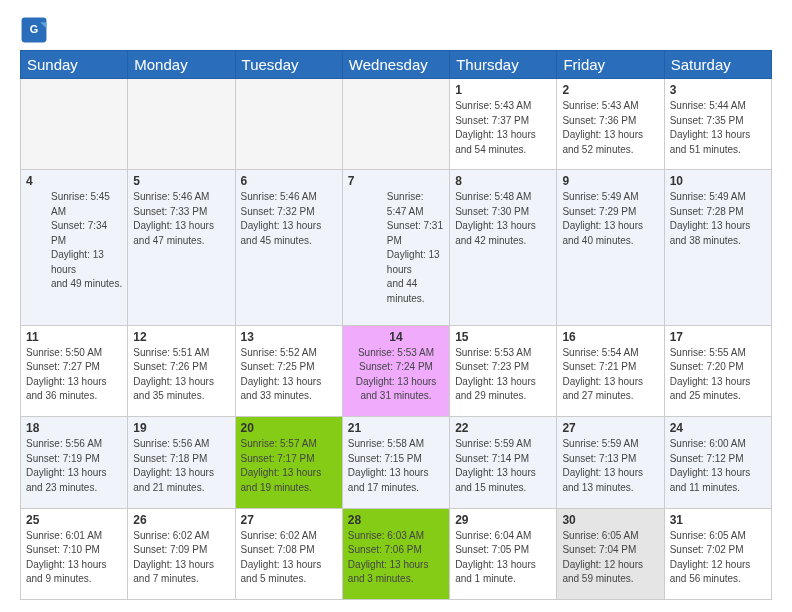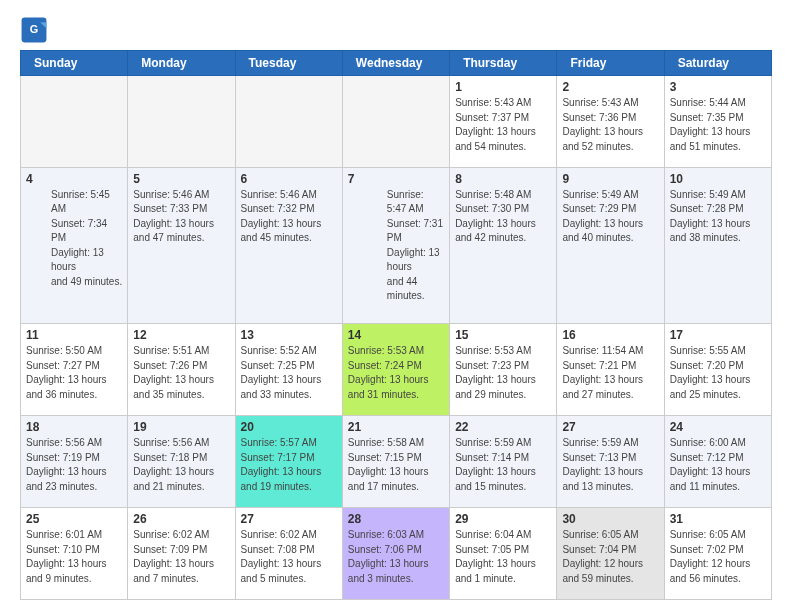--- a/index.html
+++ b/index.html
@@ -55,24 +55,24 @@
     .calendar {
       flex: 1;
       border: 1px solid #ccc;
       border-collapse: collapse;
       width: 100%;
       table-layout: fixed;
     }
     .calendar th {
       background: #2a6ebb;
       color: #fff;
-      font-size: 12px;
-      font-weight: bold;
+      font-size: 15px;
+      font-weight: normal;
       text-align: left;
-      padding: 5px 13px;
+      padding: 5px 6px;
       border: 1px solid #2060a8;
     }
     .calendar td {
       border: 1px solid #ccc;
       vertical-align: top;
       padding: 4px 5px;
       font-size: 9px;
       color: #333;
       background: #fff;
       height: 82px;
@@ -223,37 +223,37 @@
 Daylight: 13 hours
 and 35 minutes.</div>
           </td>
           <td style="background: rgb(255, 255, 255);">
             <div class="day-number">13</div>
             <div class="day-info" style="white-space: pre-line;">Sunrise: 5:52 AM
 Sunset: 7:25 PM
 Daylight: 13 hours
 and 33 minutes.</div>
           </td>
-          <td style="background: #bef264;">
+          <td style="background: #f0abfc; text-align: center;">
             <div class="day-number">14</div>
             <div class="day-info" style="white-space: pre-line;">Sunrise: 5:53 AM
 Sunset: 7:24 PM
 Daylight: 13 hours
 and 31 minutes.</div>
           </td>
           <td style="background: rgb(255, 255, 255);">
             <div class="day-number">15</div>
             <div class="day-info" style="white-space: pre-line;">Sunrise: 5:53 AM
 Sunset: 7:23 PM
 Daylight: 13 hours
 and 29 minutes.</div>
           </td>
           <td style="background: rgb(255, 255, 255);">
             <div class="day-number">16</div>
-            <div class="day-info" style="white-space: pre-line;">Sunrise: 11:54 AM
+            <div class="day-info" style="white-space: pre-line;">Sunrise: 5:54 AM
 Sunset: 7:21 PM
 Daylight: 13 hours
 and 27 minutes.</div>
           </td>
           <td style="background: rgb(255, 255, 255);">
             <div class="day-number">17</div>
             <div class="day-info" style="white-space: pre-line;">Sunrise: 5:55 AM
 Sunset: 7:20 PM
 Daylight: 13 hours
 and 25 minutes.</div>
@@ -267,21 +267,21 @@
 Daylight: 13 hours
 and 23 minutes.</div>
           </td>
           <td style="background: rgb(240, 244, 250);">
             <div class="day-number">19</div>
             <div class="day-info" style="white-space: pre-line;">Sunrise: 5:56 AM
 Sunset: 7:18 PM
 Daylight: 13 hours
 and 21 minutes.</div>
           </td>
-          <td style="background: #5eead4;">
+          <td style="background: #84cc16;">
             <div class="day-number">20</div>
             <div class="day-info" style="white-space: pre-line;">Sunrise: 5:57 AM
 Sunset: 7:17 PM
 Daylight: 13 hours
 and 19 minutes.</div>
           </td>
           <td style="background: rgb(240, 244, 250);">
             <div class="day-number">21</div>
             <div class="day-info" style="white-space: pre-line;">Sunrise: 5:58 AM
 Sunset: 7:15 PM
@@ -325,21 +325,21 @@
 Daylight: 13 hours
 and 7 minutes.</div>
           </td>
           <td style="background: rgb(255, 255, 255);">
             <div class="day-number">27</div>
             <div class="day-info" style="white-space: pre-line;">Sunrise: 6:02 AM
 Sunset: 7:08 PM
 Daylight: 13 hours
 and 5 minutes.</div>
           </td>
-          <td style="background: #c4b5fd;">
+          <td style="background: #84cc16;">
             <div class="day-number">28</div>
             <div class="day-info" style="white-space: pre-line;">Sunrise: 6:03 AM
 Sunset: 7:06 PM
 Daylight: 13 hours
 and 3 minutes.</div>
           </td>
           <td style="background: rgb(255, 255, 255);">
             <div class="day-number">29</div>
             <div class="day-info" style="white-space: pre-line;">Sunrise: 6:04 AM
 Sunset: 7:05 PM

